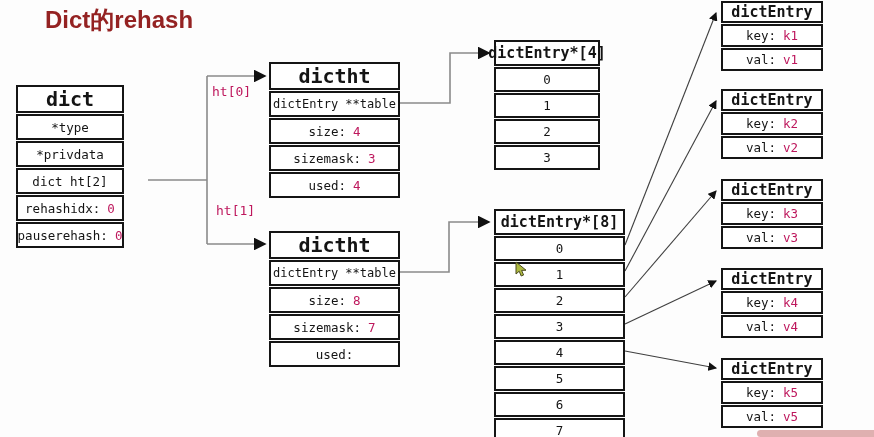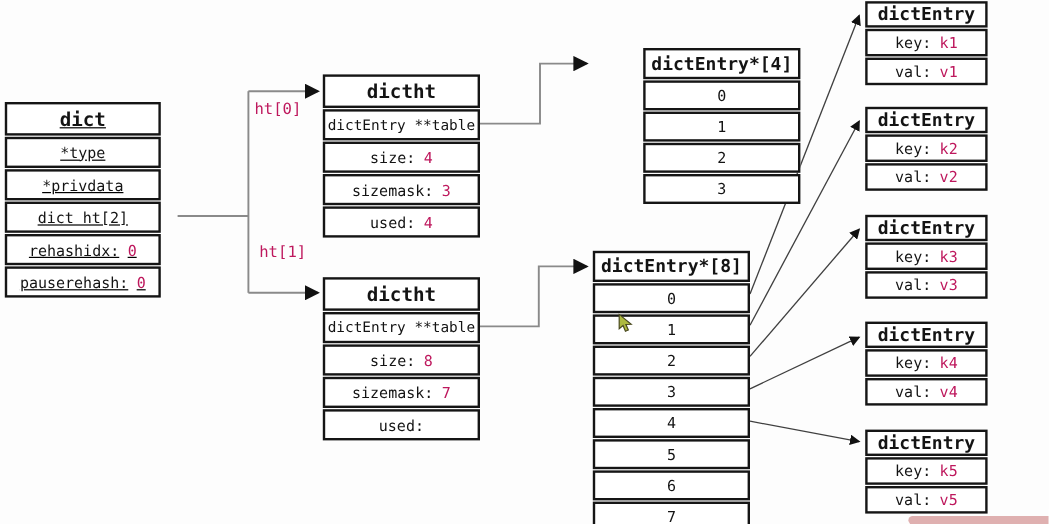--- a/index.html
+++ b/index.html
@@ -7,21 +7,21 @@
   #stage{position:relative;width:874px;height:437px;background:#fdfdfd;overflow:hidden;}
 
   #title{position:absolute;left:45px;top:4px;font-family:"Liberation Sans","DejaVu Sans",sans-serif;
          font-weight:bold;font-size:24px;color:#942222;letter-spacing:0px;}
 
   .node{position:absolute;display:flex;flex-direction:column;}
   .cell{box-sizing:border-box;border:2px solid #151515;background:#fff;
         display:flex;align-items:center;justify-content:center;
         font-size:12.5px;color:#141414;white-space:pre;}
   .cell + .cell{margin-top:1px;}
-  .hdr{font-weight:bold;font-size:16px;}
+  .hdr{font-weight:bold;font-size:20px;}
   .arrhdr{font-weight:bold;font-size:15px;}
   .ehdr{font-weight:bold;font-size:15px;}
   .tight{font-size:12px;}
   .val{color:#be185d;margin-left:7px;}
   .val:empty{margin-left:0;}
 
   
   .h28{height:28px;} .h26{height:26px;} .h25{height:25px;} .h23{height:23px;text-align:center;} .h22{height:22px;}
 
   .ht-label{position:absolute;font-size:13px;color:#be185d;}
@@ -31,20 +31,21 @@
   #cursor{position:absolute;left:515px;top:261px;width:13px;height:17px;}
 
   #player-bar{position:absolute;left:757px;top:430px;width:117px;height:7px;
               background:#d9a2a2;border-radius:4px 0 0 4px;opacity:.85;}
 </style>
 </head>
 <body>
 
 <div id="stage">
 
+  <div id="title">Dict的rehash</div>
 
   <svg id="wires">
     <defs>
       <marker id="ah" markerWidth="9" markerHeight="8" refX="7" refY="4" orient="auto">
         <path d="M0,0 L8,4 L0,8 Z" fill="#111"></path>
       </marker>
     </defs>
 
     <path d="M148,180 L207,180" stroke="#8a8a8a" stroke-width="1.6" fill="none"></path>
     <path d="M207,76 L207,244" stroke="#8a8a8a" stroke-width="1.6" fill="none"></path>
@@ -54,21 +55,21 @@
     <path d="M400,103 L450,103 L450,53 L489,53" stroke="#8a8a8a" stroke-width="1.6" fill="none" marker-end="url(#ah)"></path>
     <path d="M400,272 L449,272 L449,222 L489,222" stroke="#8a8a8a" stroke-width="1.6" fill="none" marker-end="url(#ah)"></path>
 
     <path d="M625,245 L716,13" stroke="#3f3f3f" stroke-width="1.1" fill="none" marker-end="url(#ah)"></path>
     <path d="M625,271 L716,101" stroke="#3f3f3f" stroke-width="1.1" fill="none" marker-end="url(#ah)"></path>
     <path d="M625,297 L716,191" stroke="#3f3f3f" stroke-width="1.1" fill="none" marker-end="url(#ah)"></path>
     <path d="M625,324 L716,281" stroke="#3f3f3f" stroke-width="1.1" fill="none" marker-end="url(#ah)"></path>
     <path d="M625,351 L716,368" stroke="#3f3f3f" stroke-width="1.1" fill="none" marker-end="url(#ah)"></path>
   </svg>
 
-  <div class="node" style="left:4px;top:85px;width:130px;text-decoration:underline;">
+  <div class="node" style="left:16px;top:85px;width:108px;">
     <div class="cell hdr h28">dict</div>
     <div class="cell h26"><span>*type</span><span class="val"></span></div>
     <div class="cell h26"><span>*privdata</span><span class="val"></span></div>
     <div class="cell h26"><span>dict ht[2]</span><span class="val"></span></div>
     <div class="cell h26"><span>rehashidx:</span><span class="val">0</span></div>
     <div class="cell h26"><span>pauserehash:</span><span class="val">0</span></div>
   </div>
 
   <div class="ht-label" style="left:212px;top:84px;">ht[0]</div>
   <div class="ht-label" style="left:216px;top:203px;">ht[1]</div>
@@ -82,21 +83,21 @@
   </div>
 
   <div class="node" style="left:269px;top:231px;width:131px;">
     <div class="cell hdr h28">dictht</div>
     <div class="cell h26 tight"><span>dictEntry **table</span><span class="val"></span></div>
     <div class="cell h26"><span>size:</span><span class="val">8</span></div>
     <div class="cell h26"><span>sizemask:</span><span class="val">7</span></div>
     <div class="cell h26"><span>used:</span><span class="val"></span></div>
   </div>
 
-  <div class="node" style="left:494px;top:40px;width:131px;margin-left:42px;">
+  <div class="node" style="left:494px;top:40px;width:106px;">
     <div class="cell arrhdr h26">dictEntry*[4]</div>
     <div class="cell h25">0</div>
     <div class="cell h25">1</div>
     <div class="cell h25">2</div>
     <div class="cell h25">3</div>
   </div>
 
   <div class="node" style="left:494px;top:209px;width:131px;">
     <div class="cell arrhdr h26">dictEntry*[8]</div>
     <div class="cell h25">0</div>

